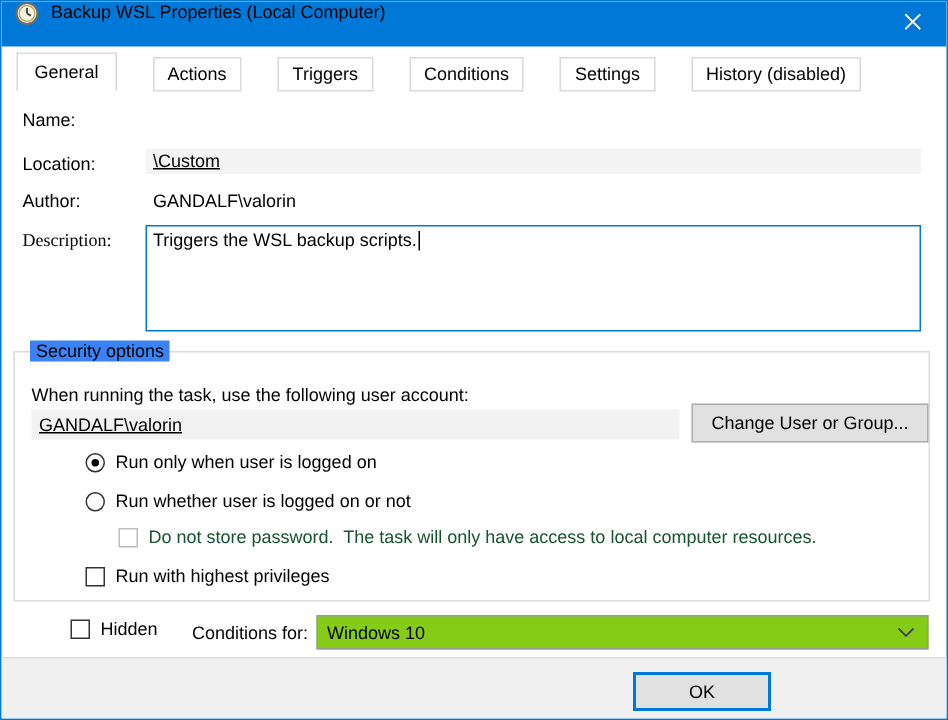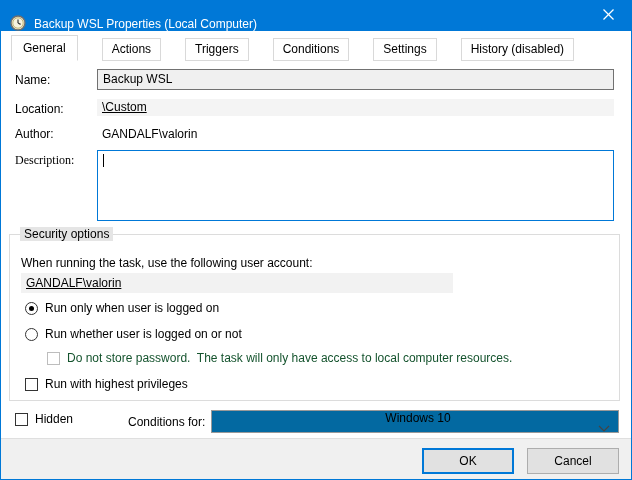--- a/index.html
+++ b/index.html
@@ -13,22 +13,22 @@
     border: 1px solid #0078d7;
     overflow: hidden;
     font-size: 12px;
     color: #000;
   }
 
   
   .titlebar {
     position: absolute; top: 0; left: 0; right: 0; height: 30px;
     background: #0078d7;
-    display: flex; align-items: flex-end;
-    color: #ffffff;
+    display: flex; align-items: flex-start;
+    color: #000000;
   }
   .titlebar .app-icon { margin-left: 9px; width: 16px; height: 16px; flex: 0 0 auto; }
   .titlebar .title-text { margin-left: 8px; font-size: 12px; white-space: nowrap; }
   .close-btn {
     margin-left: auto; width: 45px; height: 30px;
     display: flex; align-items: center; justify-content: center;
     cursor: default;
   }
 
   
@@ -84,62 +84,61 @@
   }
 
   
   .groupbox {
     position: absolute;
     left: 8px; top: 233px; width: 611px; height: 167px;
     border: 1px solid #dcdcdc;
   }
   .groupbox > .legend {
     position: absolute; top: -8px; left: 10px;
-    background: #e5e5e5; padding: 0 4px;
+    background: #3b82f6; padding: 0 4px;
     white-space: nowrap;
   }
 
   
   .btn {
     position: absolute;
     background: #e1e1e1;
     border: 1px solid #adadad;
     display: flex; align-items: center; justify-content: center;
     font-size: 12px; white-space: nowrap;
     cursor: default;
   }
   .btn.default { border: 2px solid #0078d7; }
 
   
-  .opt-row { position: absolute; display: flex; align-items: center; white-space: nowrap; }
+  .opt-row { position: absolute; display: flex; align-items: center; white-space: nowrap; margin-left: 32px; }
   .radio {
     width: 13px; height: 13px; border-radius: 50%;
     border: 1px solid #333333; background: #fff;
     margin-right: 7px; flex: 0 0 auto;
     display: flex; align-items: center; justify-content: center;
   }
   .radio .dot { width: 5px; height: 5px; border-radius: 50%; background: #000; }
   .checkbox {
     width: 13px; height: 13px;
     border: 1px solid #333333; background: #fff;
     margin-right: 7px; flex: 0 0 auto;
   }
   .checkbox.disabled { border-color: #bdbdbd; }
   .opt-row .txt { line-height: 13px; }
   .opt-row.disabled .txt { color: #14532d; white-space: pre; }
 
   
   .combo {
     position: absolute;
     left: 210px; top: 409px; width: 408px; height: 23px;
-    background: #0369a1;
+    background: #84cc16;
     border: 1px solid #999999;
     display: flex; align-items: center;
     padding-left: 6px;
-    flex-direction: column;
   }
   .combo .chev { margin-left: auto; margin-right: 8px; display: flex; }
 
   
   .footer {
     position: absolute; left: 0; right: 0; bottom: 0; height: 41px;
     background: #f0f0f0;
     border-top: 1px solid #dfdfdf;
   }
 </style>
@@ -171,39 +170,39 @@
   <div class="tabs">
     <div class="tab active">General</div>
     <div class="tab">Actions</div>
     <div class="tab">Triggers</div>
     <div class="tab">Conditions</div>
     <div class="tab">Settings</div>
     <div class="tab">History (disabled)</div>
   </div>
 
   <span class="lbl" style="left:14px; top:72px;">Name:</span>
-  <div class="field" style="left:96px; top:68px; width:517px; height:21px;">Backup WSL</div>
 
   <span class="lbl" style="left:14px; top:101px;">Location:</span>
   <div class="flat-strip" style="left:96px; top:98px; width:517px; height:17px;">\Custom</div>
 
   <span class="lbl" style="left:14px; top:126px;">Author:</span>
   <span class="static-val" style="left:101px; top:126px;">GANDALF\valorin</span>
 
   <span class="lbl" style="left:14px; top:152px;font-family:Liberation Serif, serif;">Description:</span>
-  <div class="desc-box"><span class="caret"></span></div>
+  <div class="desc-box"><span>Triggers the WSL backup scripts.</span><span class="caret"></span></div>
 
   <div class="groupbox">
     <span class="legend">Security options</span>
   </div>
 
   <span class="lbl" style="left:20px; top:255px;">When running the task, use the following user account:</span>
 
   <div class="flat-strip" style="left:20px; top:272px; width:432px; height:20px; line-height:20px; background:#f2f2f2;">GANDALF\valorin</div>
 
+  <div class="btn" style="left:460px; top:268px; width:158px; height:26px;">Change User or Group...</div>
 
   <div class="opt-row" style="left:24px; top:301px;">
     <span class="radio">
         <span class="dot"></span>
       </span>
     <span class="txt">Run only when user is logged on</span>
   </div>
 
   <div class="opt-row" style="left:24px; top:327px;">
     <span class="radio"></span>
@@ -230,15 +229,14 @@
     <span>Windows 10</span>
     <span class="chev">
       <svg width="12" height="8" viewBox="0 0 12 8">
         <polyline points="1,1 6,6 11,1" fill="none" stroke="#444444" stroke-width="1.2"></polyline>
       </svg>
     </span>
   </div>
 
   <div class="footer"></div>
   <div class="btn default" style="left:421px; top:447px; width:92px; height:26px;">OK</div>
-  <div class="btn" style="left:526px; top:447px; width:92px; height:26px;">Cancel</div>
 
 </div>
 
 </body></html>

